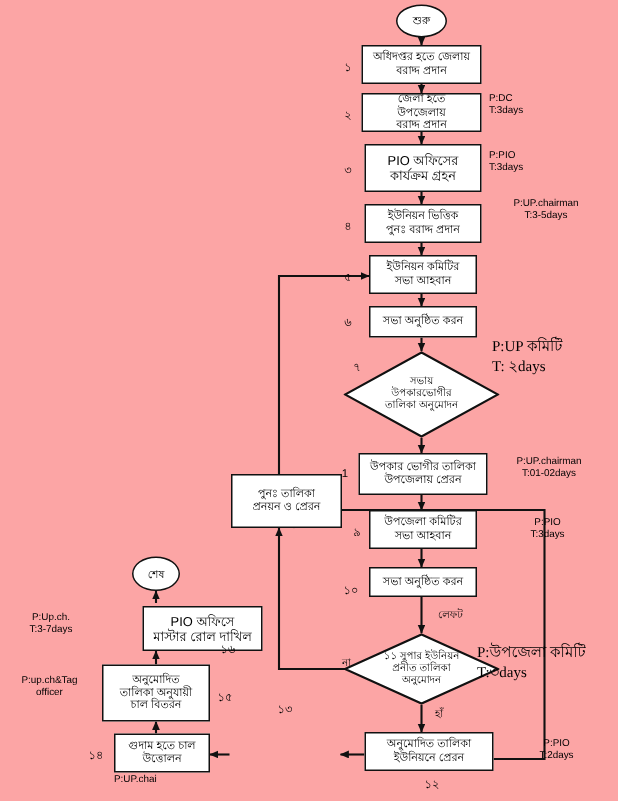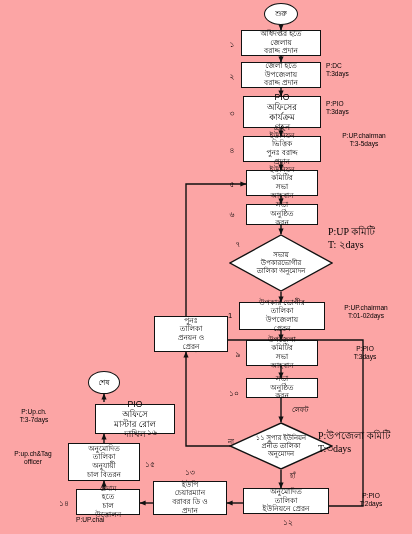--- a/index.html
+++ b/index.html
@@ -33,21 +33,21 @@
     position: absolute;
     box-sizing: border-box;
     border: 1.5px solid #111;
     background: #fff;
     display: flex;
     align-items: center;
     justify-content: center;
     text-align: center;
     line-height: 1.18;
     font-size: 7.4px;
-    padding: 1px 18px;
+    padding: 1px 6px;
     z-index: 3;
   }
   .node .txt {
     display: block;
     width: 100%;
     white-space: pre-line;
   }
   .node.big {
     font-size: 8.6px;
   }
@@ -227,25 +227,20 @@
     <span class="txt">সভা অনুষ্ঠিত করন</span>
   </div>
   <div class="step-num" style="left:226px; top:387px; width:16px;">১০</div>
 
   <div class="node" style="left:243px; top:488px; width:86px; height:26px;">
     <span class="txt">অনুমোদিত তালিকা
 ইউনিয়নে প্রেরন</span>
   </div>
   <div class="step-num" style="left:280px; top:516px; width:16px;">১২</div>
 
-  <div class="node" style="left:153px; top:481px; width:74px; height:34px;">
-    <span class="txt">ইউপি চেয়ারম্যান
-বরাবর ডি ও
-প্রদান</span>
-  </div>
   <div class="step-num" style="left:182px; top:466px; width:16px;">১৩</div>
 
   <div class="node" style="left:76px; top:489px; width:64px; height:26px;">
     <span class="txt">গুদাম হতে চাল
 উত্তোলন</span>
   </div>
   <div class="step-num" style="left:56px; top:497px; width:16px;">১৪</div>
 
   <div class="node" style="left:68px; top:443px; width:72px; height:38px;">
     <span class="txt">অনুমোদিত

